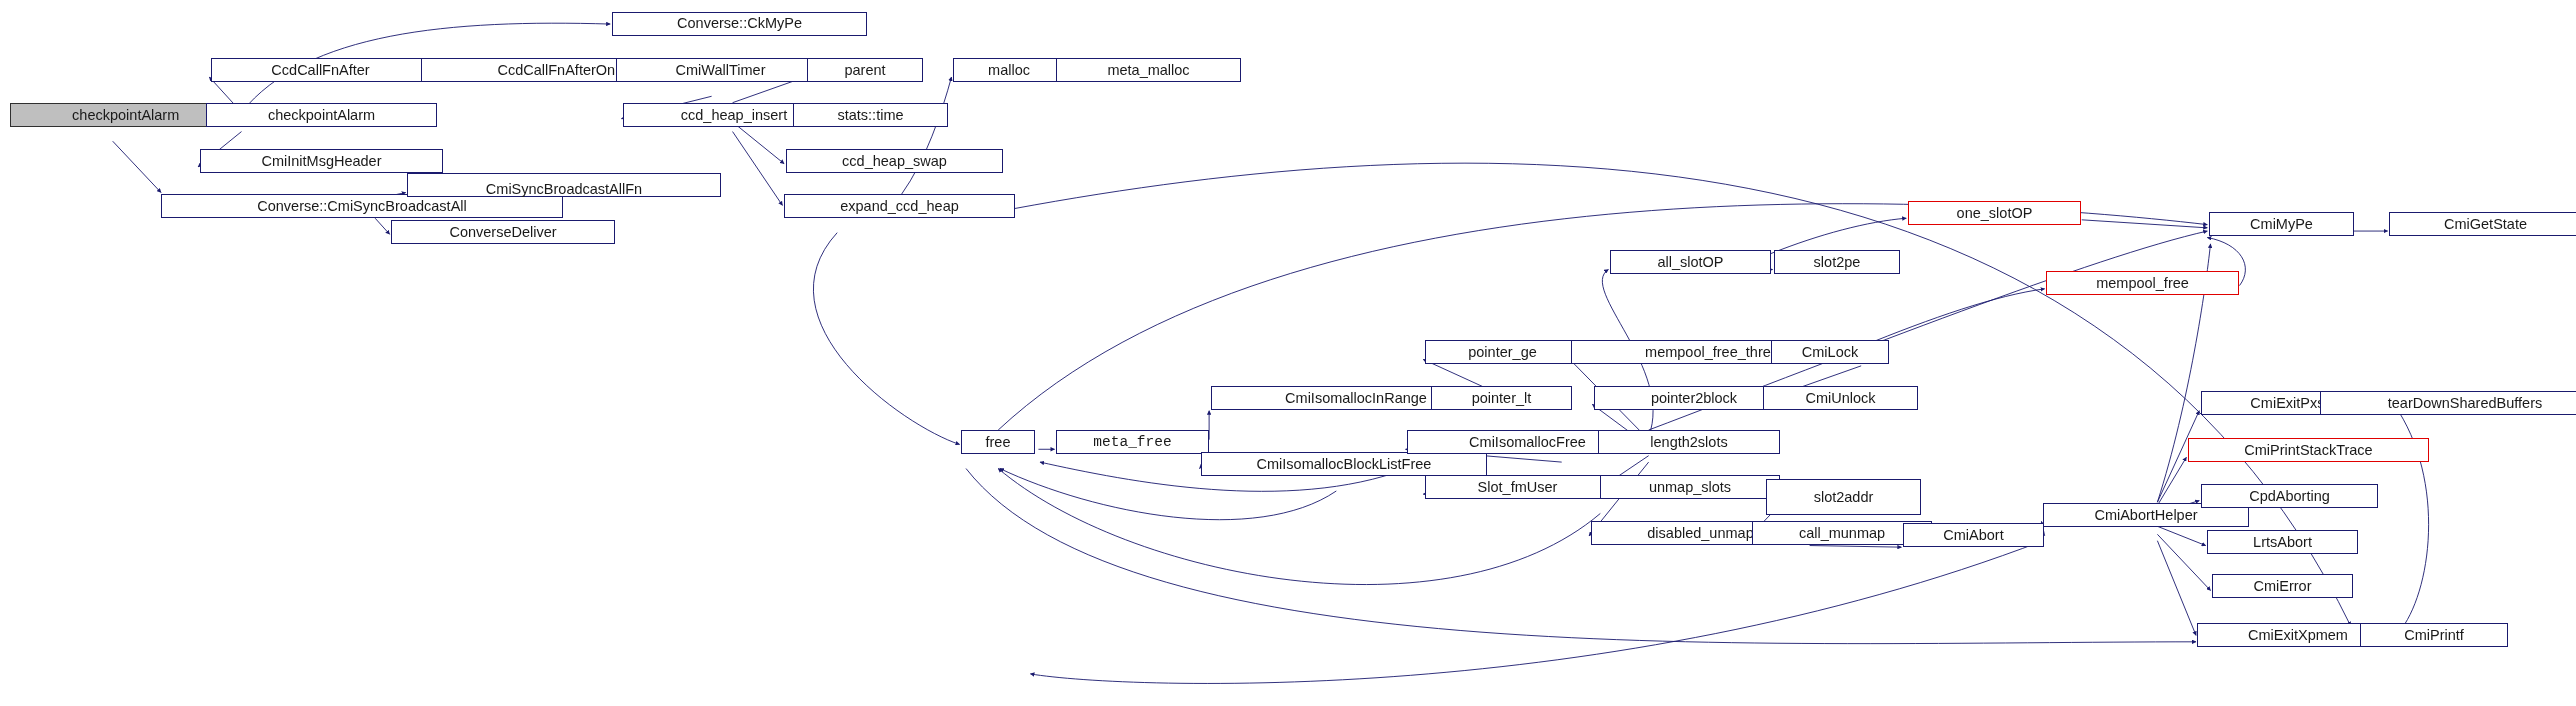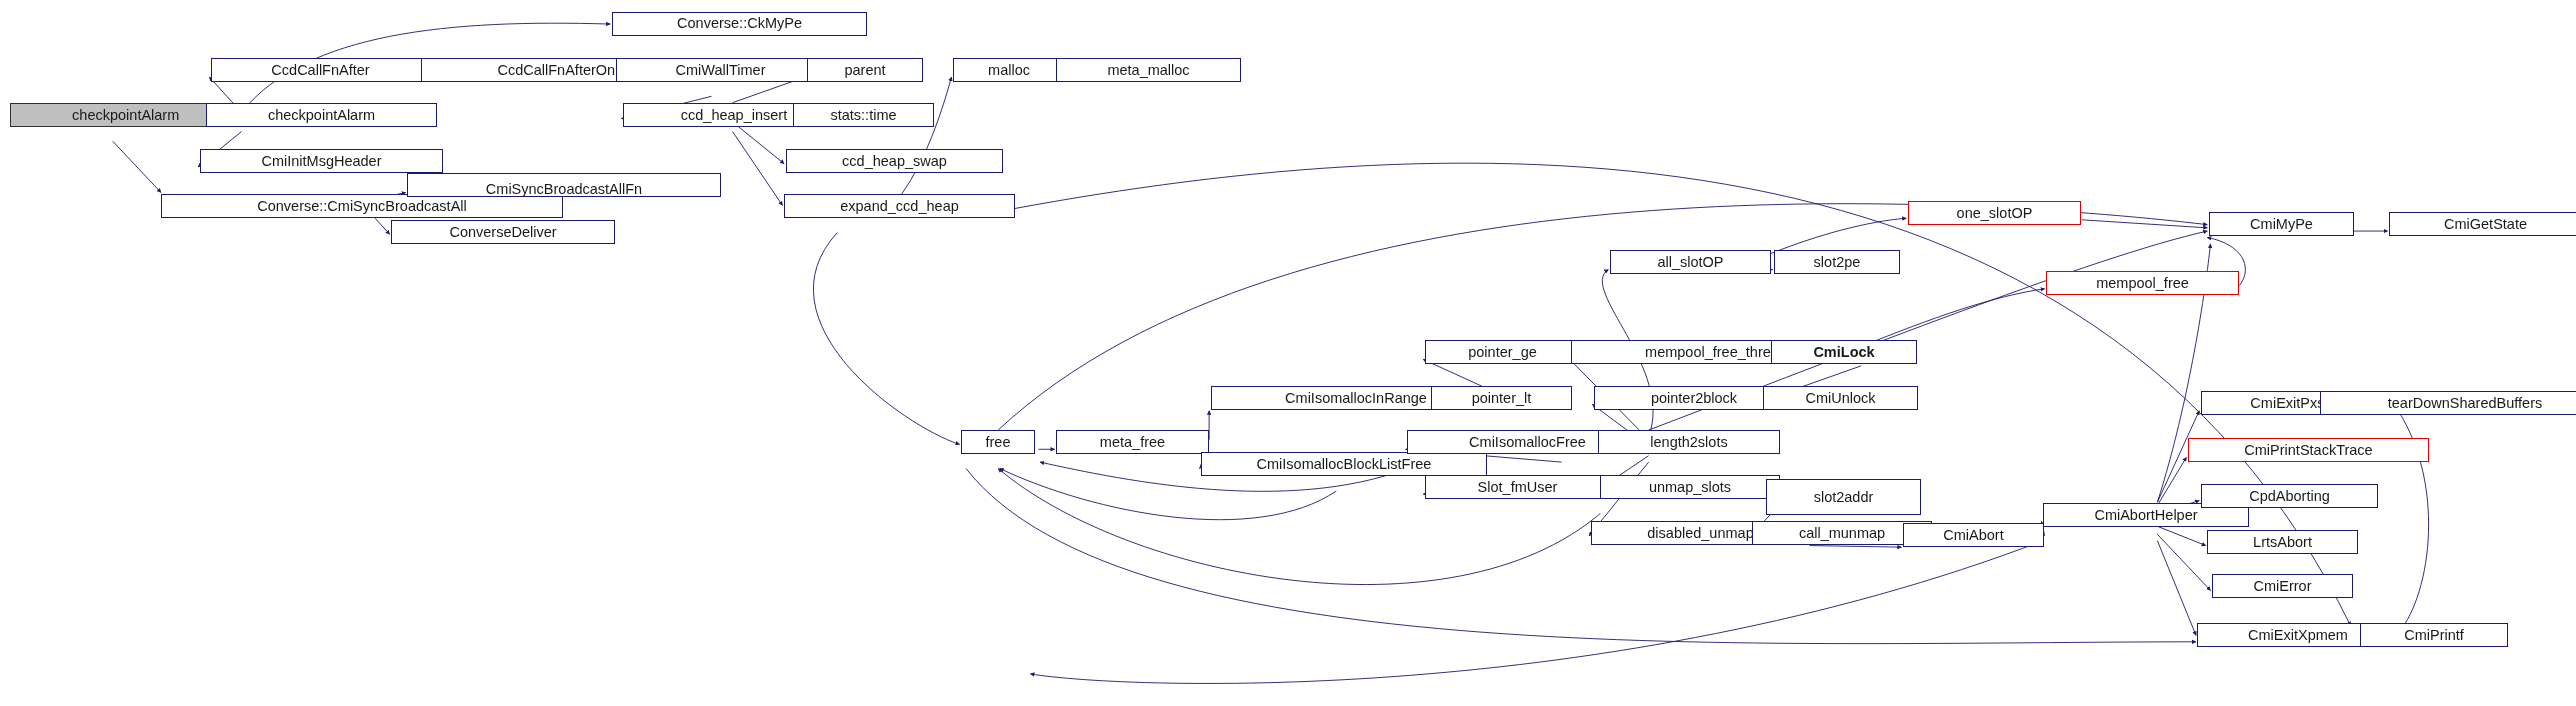--- a/index.html
+++ b/index.html
@@ -155,39 +155,39 @@
       </div>
       <div class="node" style="left: 616px; top: 58px; width: 209px; height: 24px;">
         <span class="node-label">CmiWallTimer</span>
       </div>
       <div class="node" style="left: 623px; top: 103px; width: 222px; height: 24px;">
         <span class="node-label">ccd_heap_insert</span>
       </div>
       <div class="node" style="left: 807px; top: 58px; width: 116px; height: 24px;">
         <span class="node-label">parent</span>
       </div>
-      <div class="node" style="left: 793px; top: 103px; width: 141px; height: 24px;">
+      <div class="node" style="left: 793px; top: 103px; width: 155px; height: 24px;">
         <span class="node-label">stats::time</span>
       </div>
       <div class="node" style="left: 786px; top: 149px; width: 217px; height: 24px;">
         <span class="node-label">ccd_heap_swap</span>
       </div>
       <div class="node" style="left: 784px; top: 194px; width: 231px; height: 24px;">
         <span class="node-label">expand_ccd_heap</span>
       </div>
       <div class="node" style="left: 953px; top: 58px; width: 112px; height: 24px;">
         <span class="node-label">malloc</span>
       </div>
       <div class="node" style="left: 1056px; top: 58px; width: 185px; height: 24px;">
         <span class="node-label">meta_malloc</span>
       </div>
       <div class="node" style="left: 961px; top: 430px; width: 74px; height: 24px;">
         <span class="node-label">free</span>
       </div>
-      <div class="node" style="left: 1056px; top: 430px; width: 153px; height: 24px;">
+      <div class="node" style="left: 1056px; top: 430px; width: 153px; height: 24px; font-family: Liberation Mono, monospace;">
         <span class="node-label">meta_free</span>
       </div>
       <div class="node" style="left: 1211px; top: 386px; width: 290px; height: 24px;">
         <span class="node-label">CmiIsomallocInRange</span>
       </div>
       <div class="node" style="left: 1201px; top: 452px; width: 286px; height: 24px;">
         <span class="node-label">CmiIsomallocBlockListFree</span>
       </div>
       <div class="node" style="left: 1425px; top: 340px; width: 155px; height: 24px;">
         <span class="node-label">pointer_ge</span>
@@ -203,21 +203,21 @@
       </div>
       <div class="node" style="left: 1610px; top: 250px; width: 161px; height: 24px;">
         <span class="node-label">all_slotOP</span>
       </div>
       <div class="node" style="left: 1774px; top: 250px; width: 126px; height: 24px;">
         <span class="node-label">slot2pe</span>
       </div>
       <div class="node" style="left: 1571px; top: 340px; width: 290px; height: 24px;">
         <span class="node-label">mempool_free_thread</span>
       </div>
-      <div class="node" style="left: 1771px; top: 340px; width: 146px; height: 24px; font-weight: bold;">
+      <div class="node" style="left: 1771px; top: 340px; width: 118px; height: 24px;">
         <span class="node-label">CmiLock</span>
       </div>
       <div class="node" style="left: 1594px; top: 386px; width: 200px; height: 24px;">
         <span class="node-label">pointer2block</span>
       </div>
       <div class="node" style="left: 1763px; top: 386px; width: 155px; height: 24px;">
         <span class="node-label">CmiUnlock</span>
       </div>
       <div class="node" style="left: 1598px; top: 430px; width: 182px; height: 24px;">
         <span class="node-label">length2slots</span>

